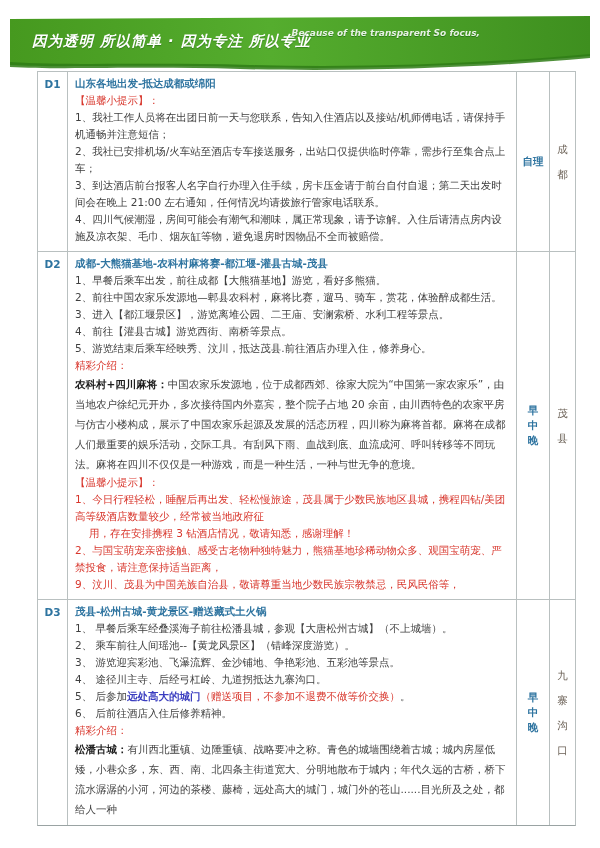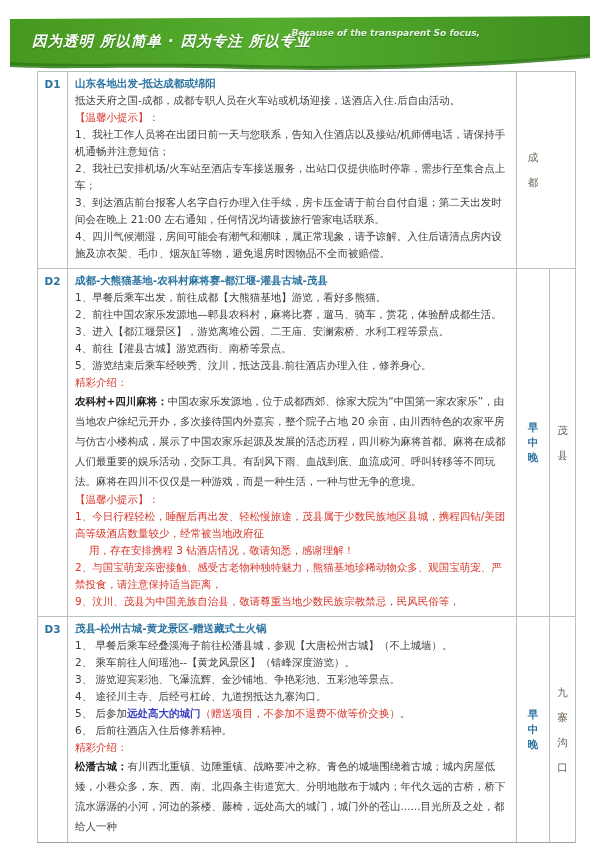--- a/index.html
+++ b/index.html
@@ -69,26 +69,28 @@
   <div class="banner-en">
     <div>Because of the transparent So focus,</div>
   </div>
 </div>
 
 <div class="itable">
     <div class="day-row">
       <div class="cell day-cell">D1</div>
       <div class="cell content-cell">
         <div class="line"><span class="s-title">山东各地出发-抵达成都或绵阳</span></div>
-        <div class="line"><span>抵达天府之国-成都，成都专职人员在火车站或机场迎接，送酒店入住.后自由活动。</span></div>
         <div class="line"><span class="s-redbold">【温馨小提示】：</span></div>
         <div class="line"><span>1、我社工作人员将在出团日前一天与您联系，告知入住酒店以及接站/机师傅电话，请保持手机通畅并注意短信；</span></div>
         <div class="line"><span>2、我社已安排机场/火车站至酒店专车接送服务，出站口仅提供临时停靠，需步行至集合点上车；</span></div>
         <div class="line"><span>3、到达酒店前台报客人名字自行办理入住手续，房卡压金请于前台自付自退；第二天出发时间会在晚上 21:00 左右通知，任何情况均请拨旅行管家电话联系。</span></div>
         <div class="line"><span>4、四川气候潮湿，房间可能会有潮气和潮味，属正常现象，请予谅解。入住后请清点房内设施及凉衣架、毛巾、烟灰缸等物，避免退房时因物品不全而被赔偿。</span></div>
+      </div>
+      <div class="cell meal-cell">
+        <div class="meal-h">自理</div>
       </div>
       <div class="cell dest-cell">
         <div class="dest-v">
           <span>成</span>
           <span>都</span>
         </div>
       </div>
     </div>
     <div class="day-row">
       <div class="cell day-cell">D2</div>

